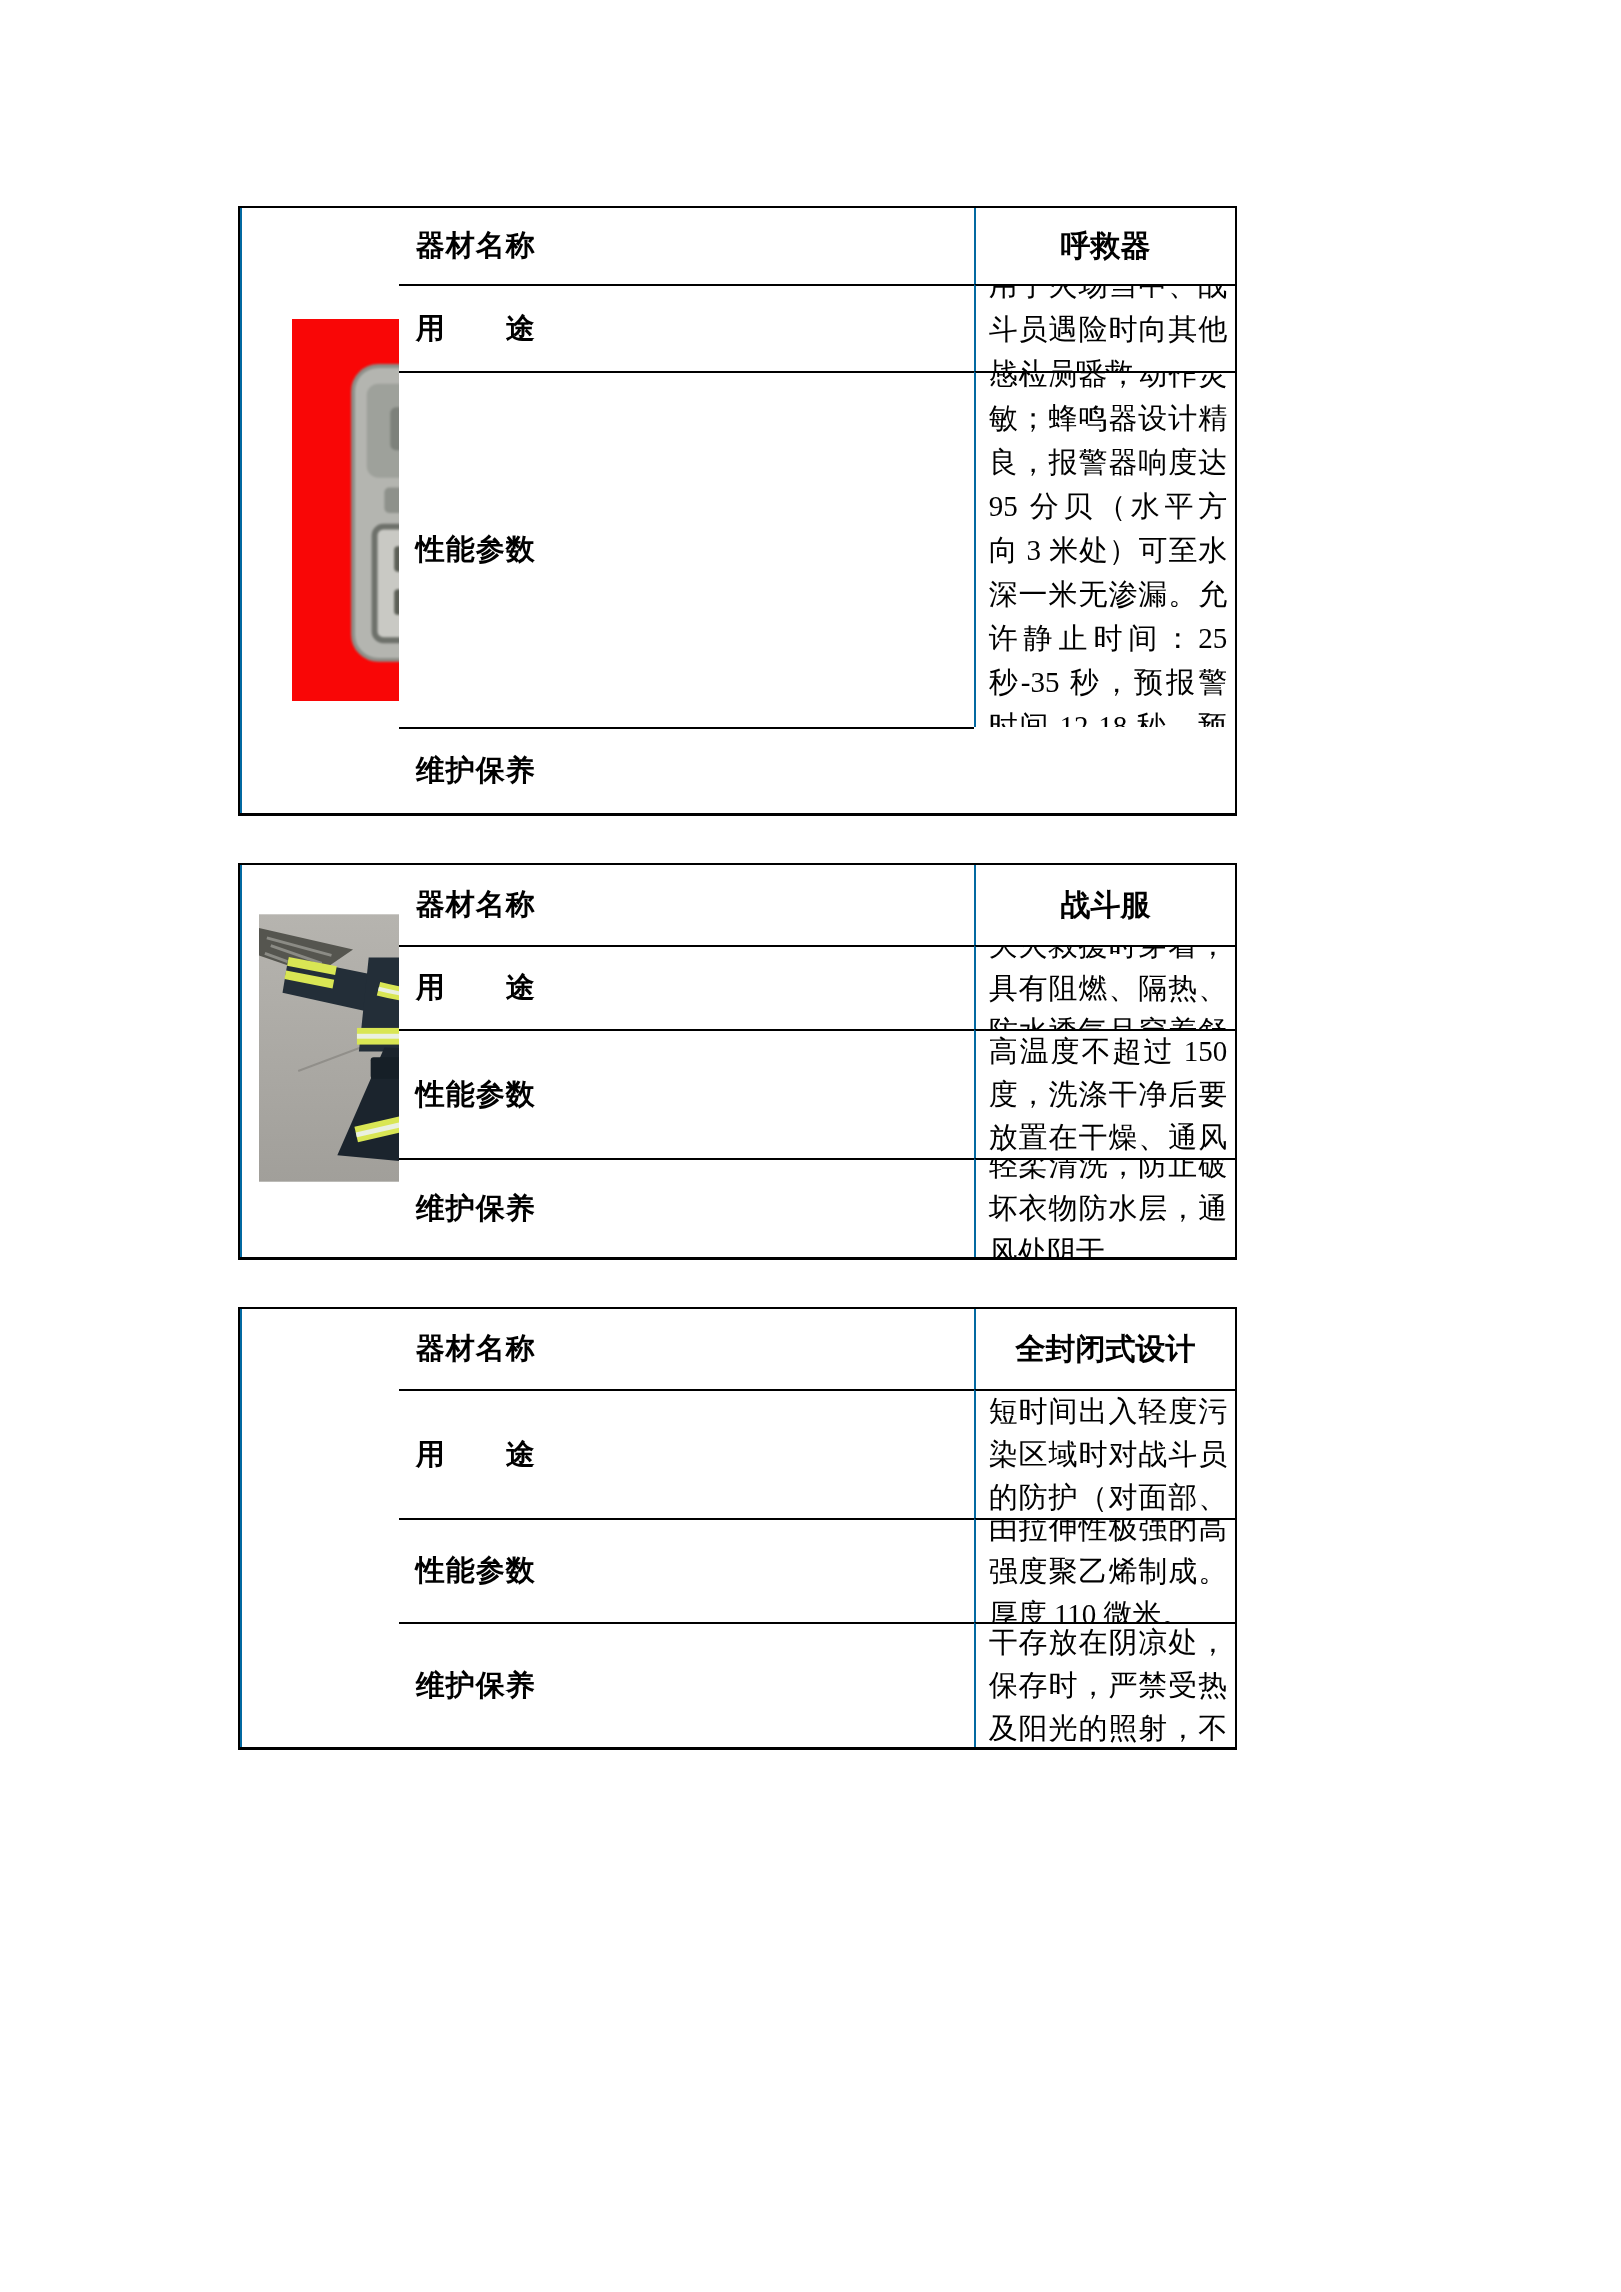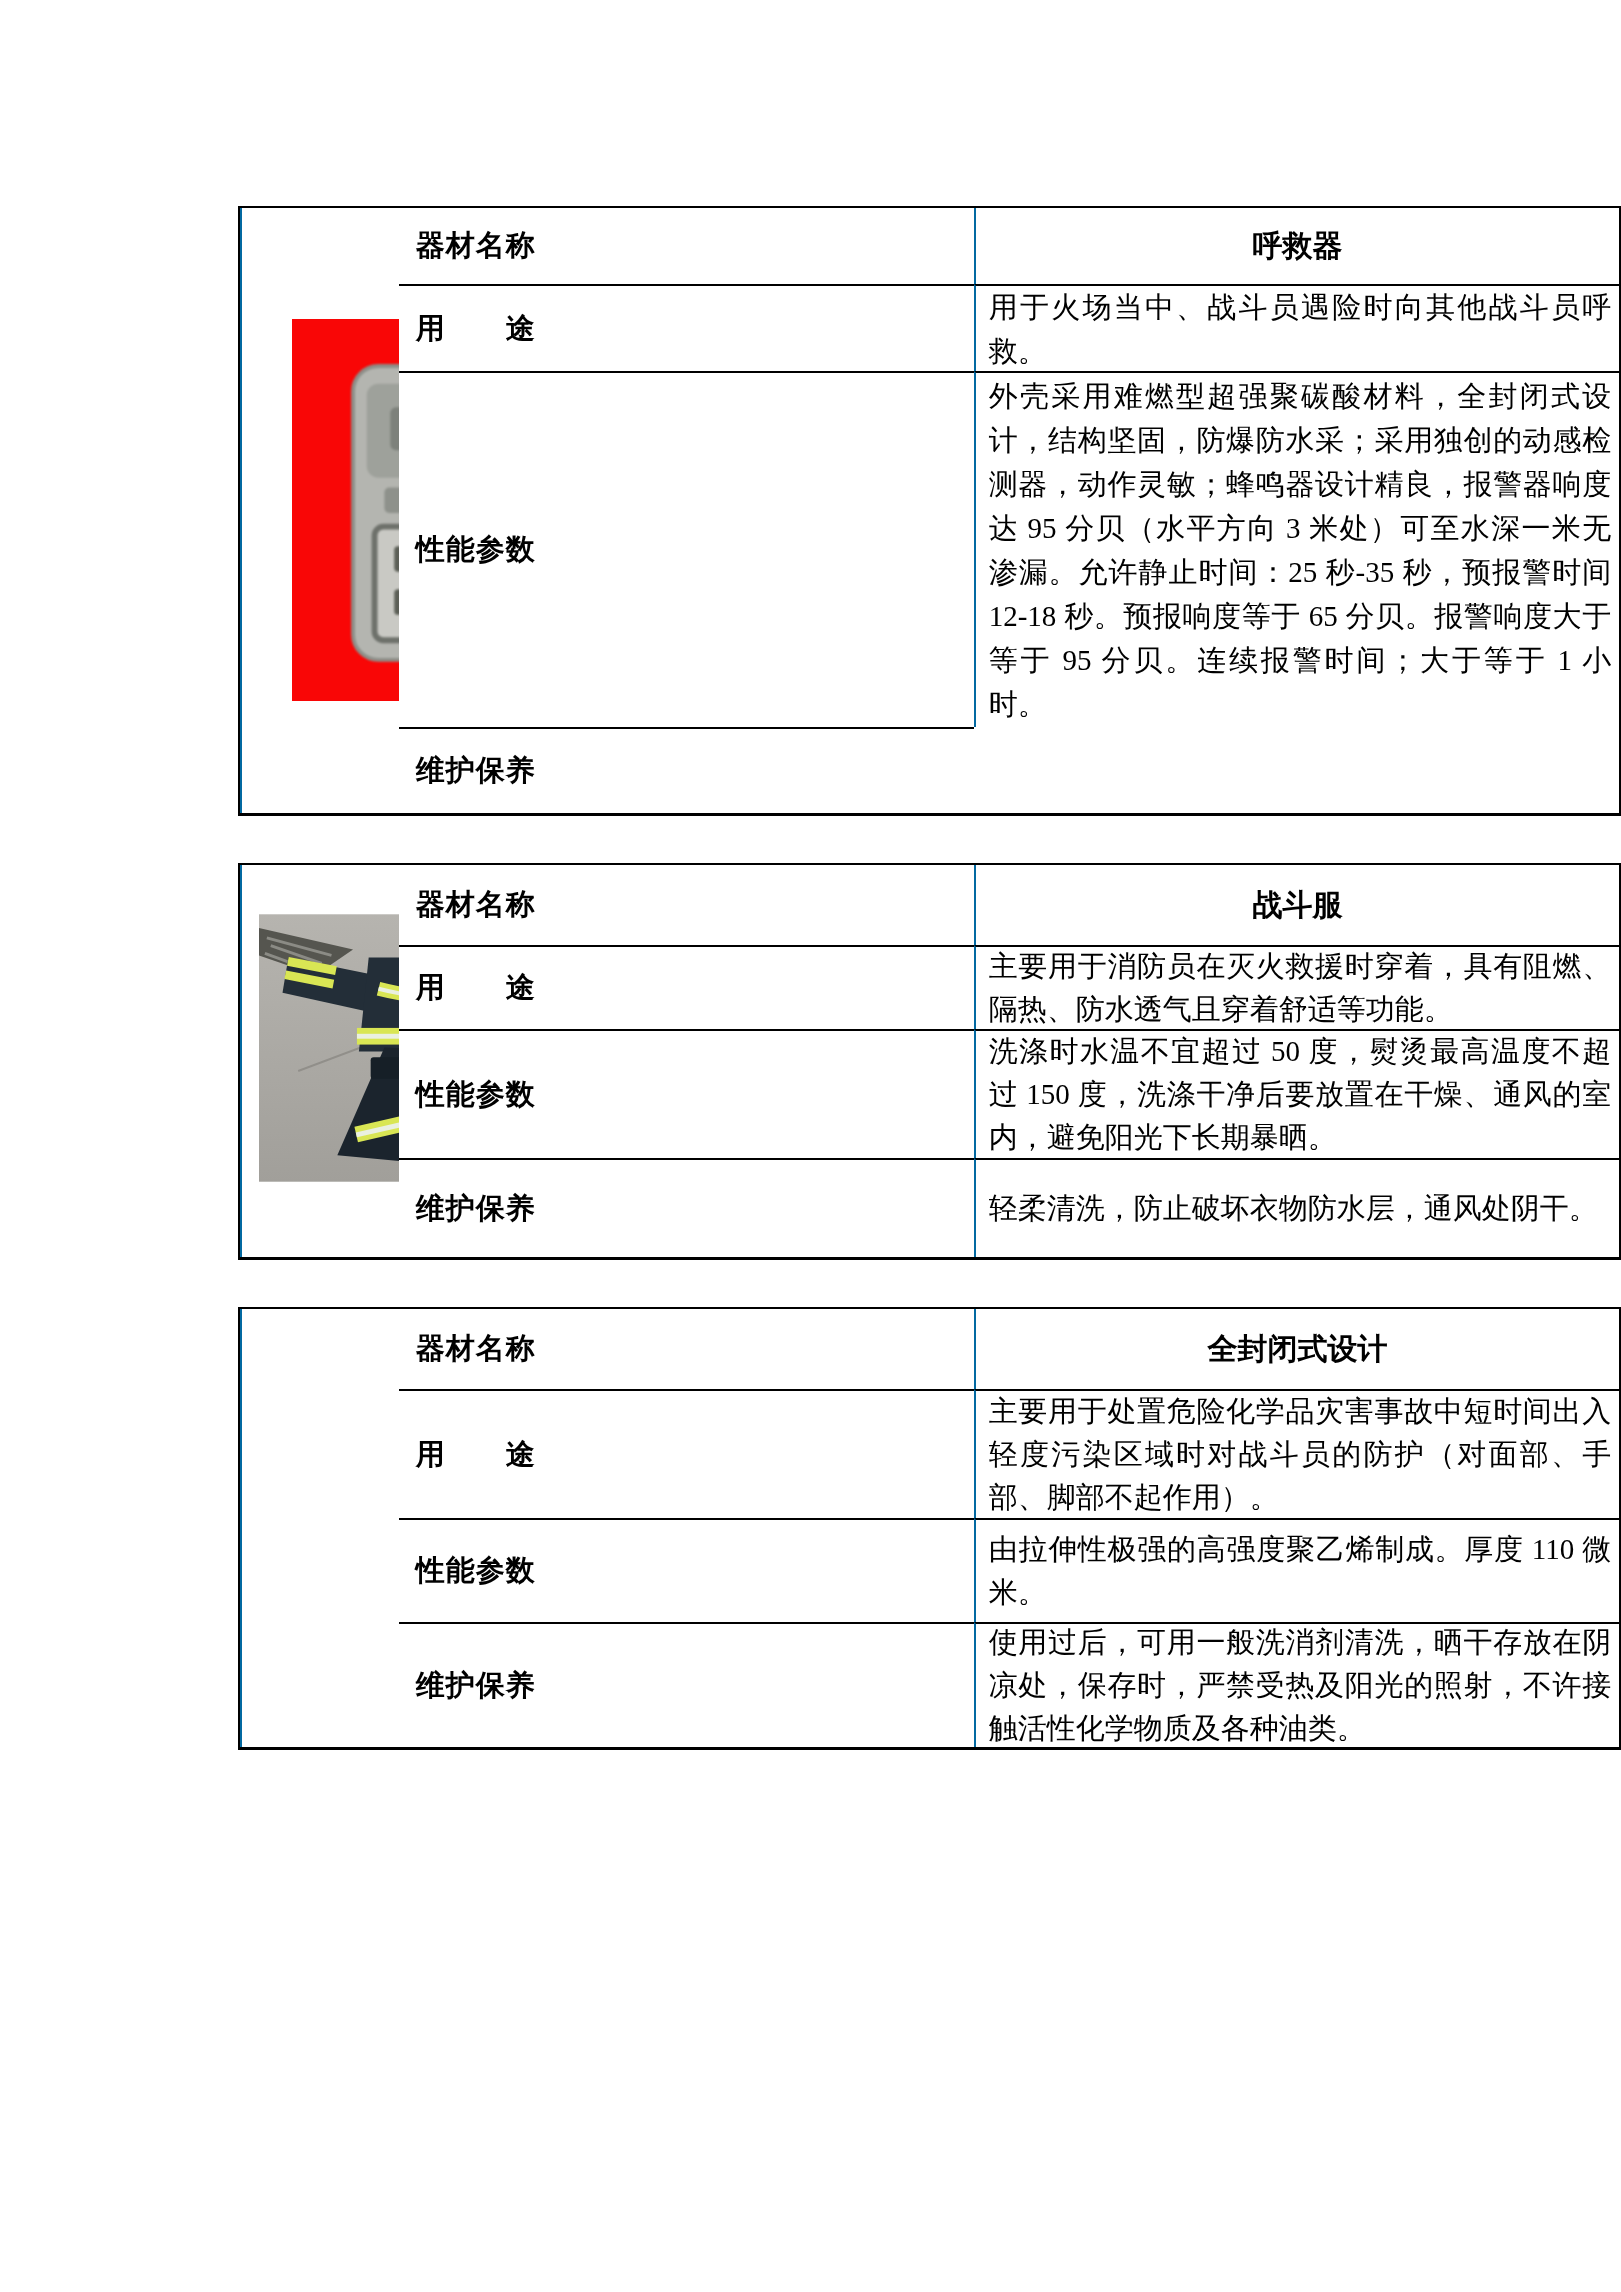--- a/index.html
+++ b/index.html
@@ -1,21 +1,21 @@
 <!DOCTYPE html>
 <html style="--alarm-bg: #f90606; --device-body: #b4b5b0; --device-panel: #c9c9c4; --concrete: #aba9a4; --suit-navy: #232e38; --suit-navy-dark: #1b242d; --stripe-yellow: #d9e654; --stripe-silver: #eaf0e1; --chem-gray: #c8c9c4; --skin: #b3865f;"><head>
 <meta charset="utf-8">
 <style>
   html,body{margin:0;padding:0;}
   body{
     width:1621px;height:2293px;position:relative;background:#ffffff;
     font-family:"Liberation Serif","DejaVu Serif",serif;color:#000;
   }
   .tbl{
-    position:absolute;left:238px;width:1383px;
+    position:absolute;left:238px;width:999px;
     display:grid;grid-template-columns:159px 575px 1fr;
     border:2px solid #000;border-bottom-width:3.9px;
     box-sizing:border-box;background:#fff;
   }
   .cell{box-sizing:border-box;display:flex;align-items:center;overflow:hidden;}
   .cell.bl{border-left:2px solid #0369a1;}
   .cell.bt{border-top:2px solid #000;}
   .lblcell{
     font-family:"Liberation Sans","DejaVu Sans",sans-serif;
     font-weight:700;font-size:29px;padding-left:16.7px;

